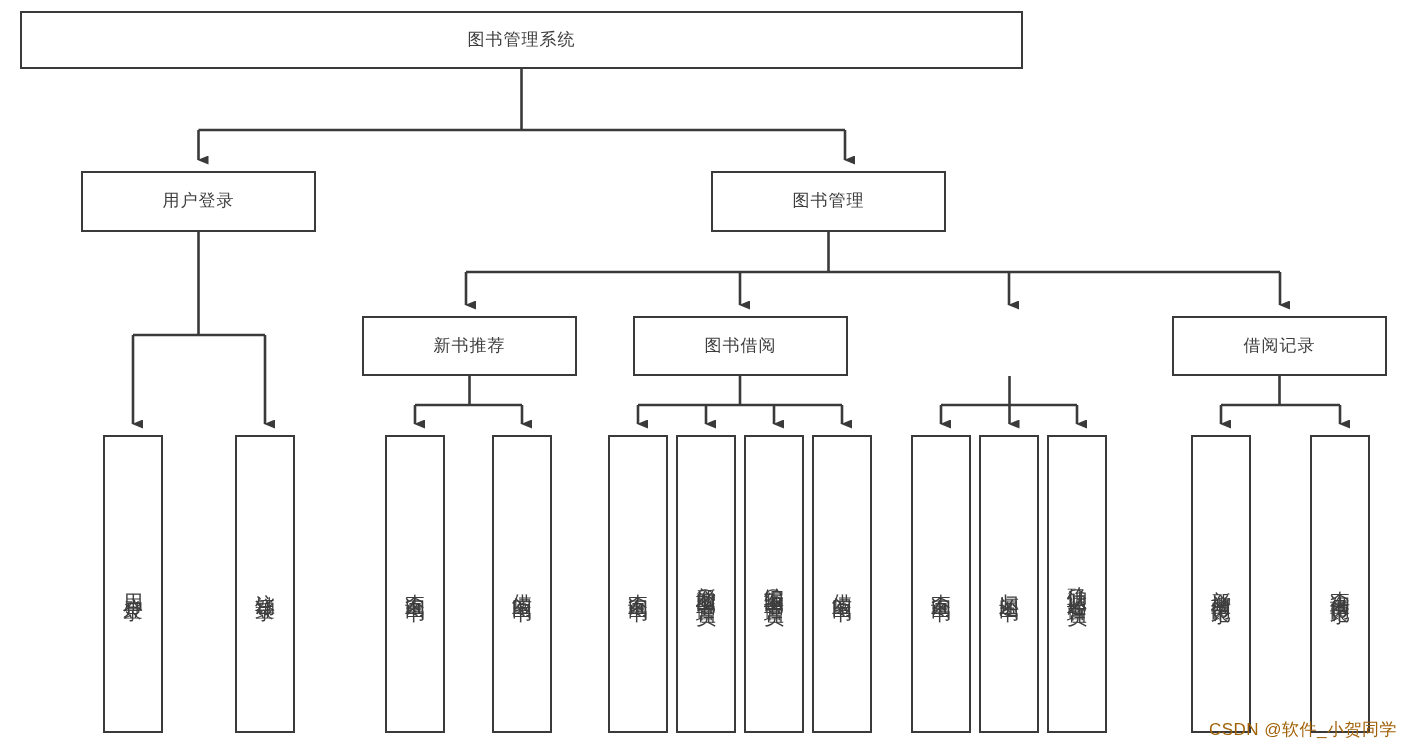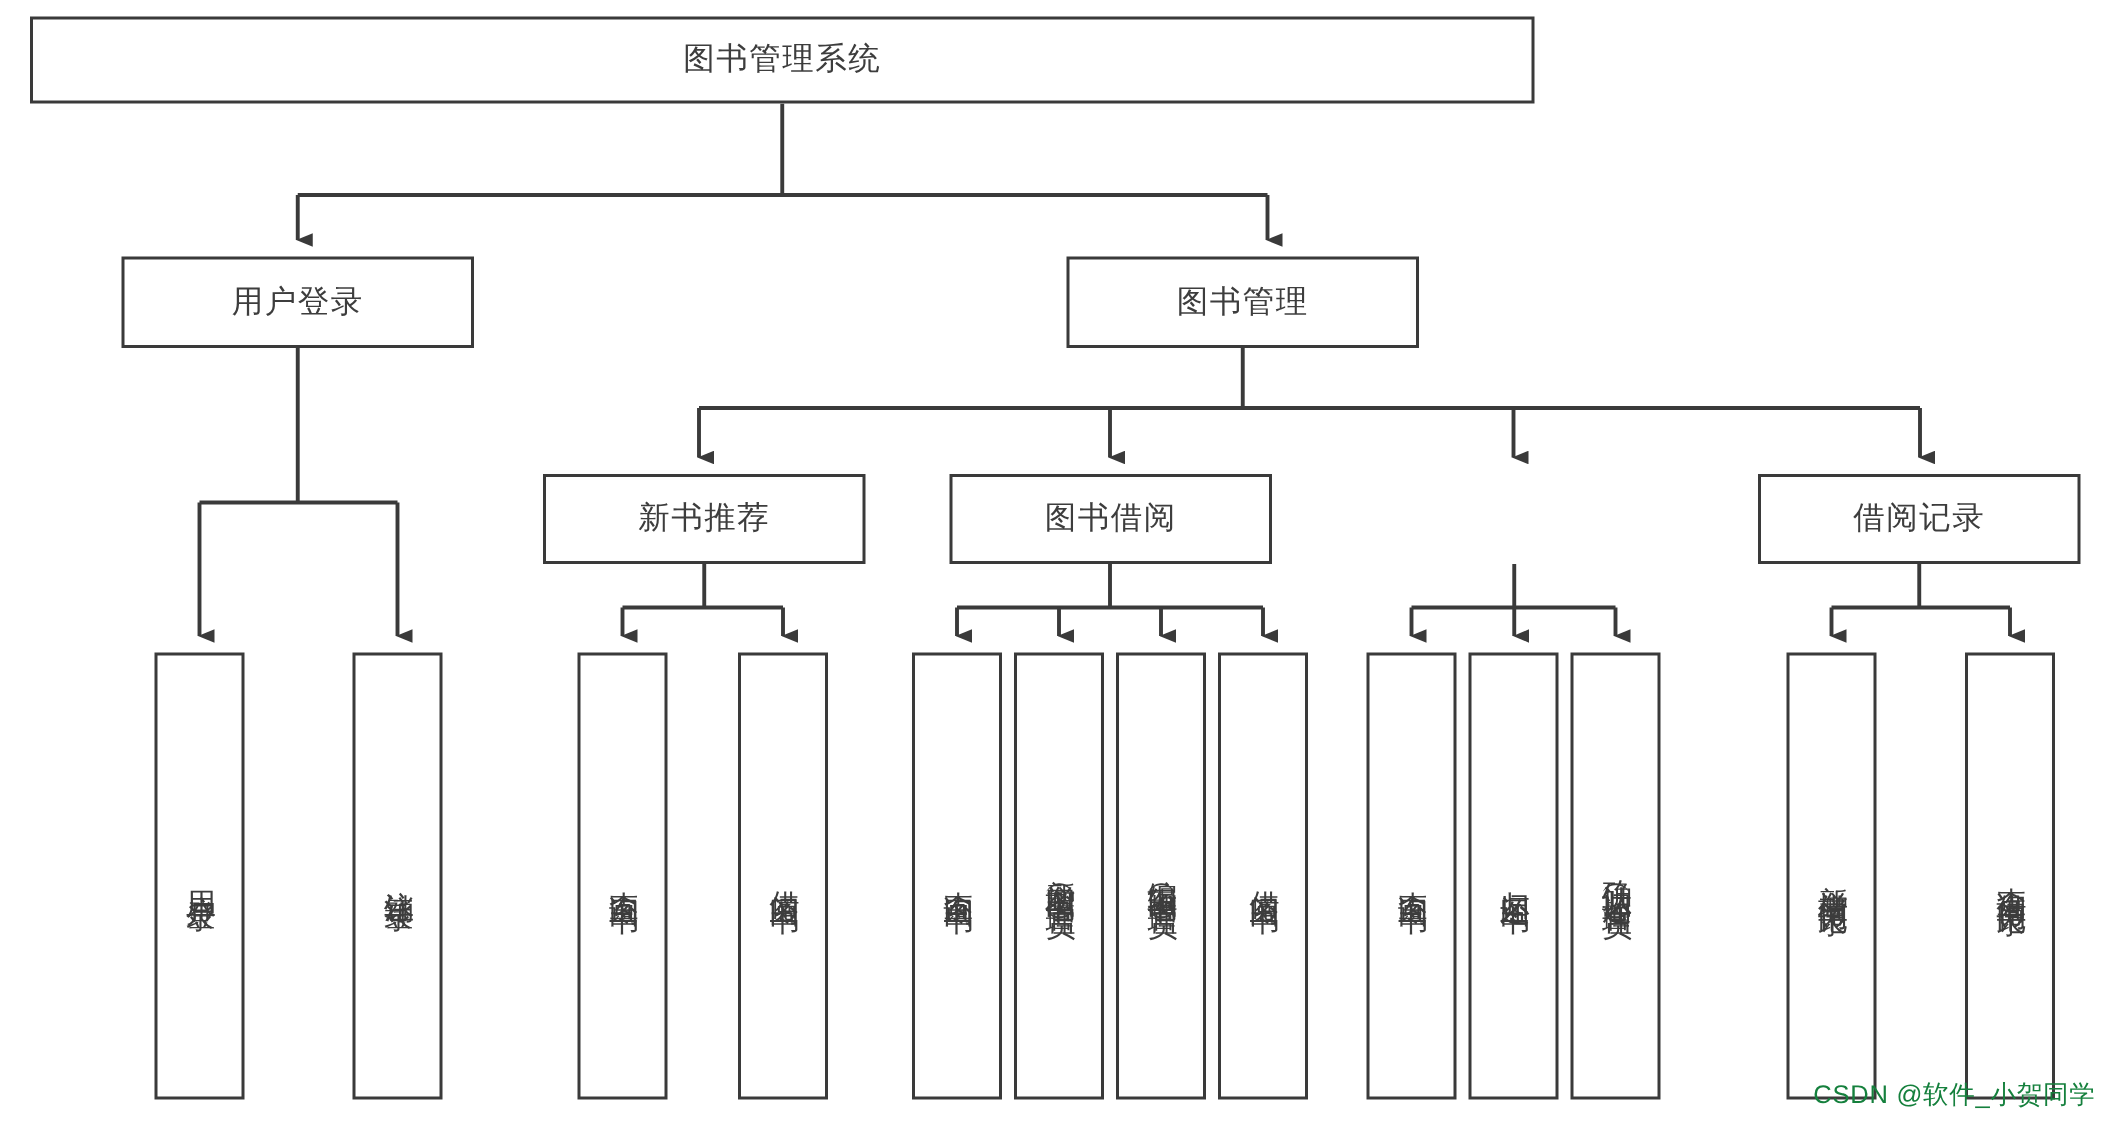--- a/index.html
+++ b/index.html
@@ -32,21 +32,21 @@
     box-sizing: border-box;
     background: #ffffff;
     border: 2px solid #3a3a3a;
     display: flex;
     align-items: center;
     justify-content: center;
     color: #3c3c3c;
     z-index: 2;
   }
   .node-label {
-    font-size: 21px;
+    font-size: 17px;
     line-height: 1.2;
     letter-spacing: 1px;
     white-space: nowrap;
     color: #3d3d3d;
   }
   .node.leaf {
     align-items: center;
     justify-content: center;
     padding: 6px 0;
   }
@@ -60,21 +60,21 @@
     max-height: 288px;
   }
   .node.leaf.tall .node-label {
     max-height: 290px;
   }
   .watermark {
     position: absolute;
     right: 8px;
     bottom: 6px;
     font-size: 17px;
-    color: #15803d;
+    color: #a16207;
     letter-spacing: 0.5px;
     z-index: 3;
     white-space: nowrap;
   }
 </style>
 </head>
 <body>
 
 <div id="diagram-root">
 

